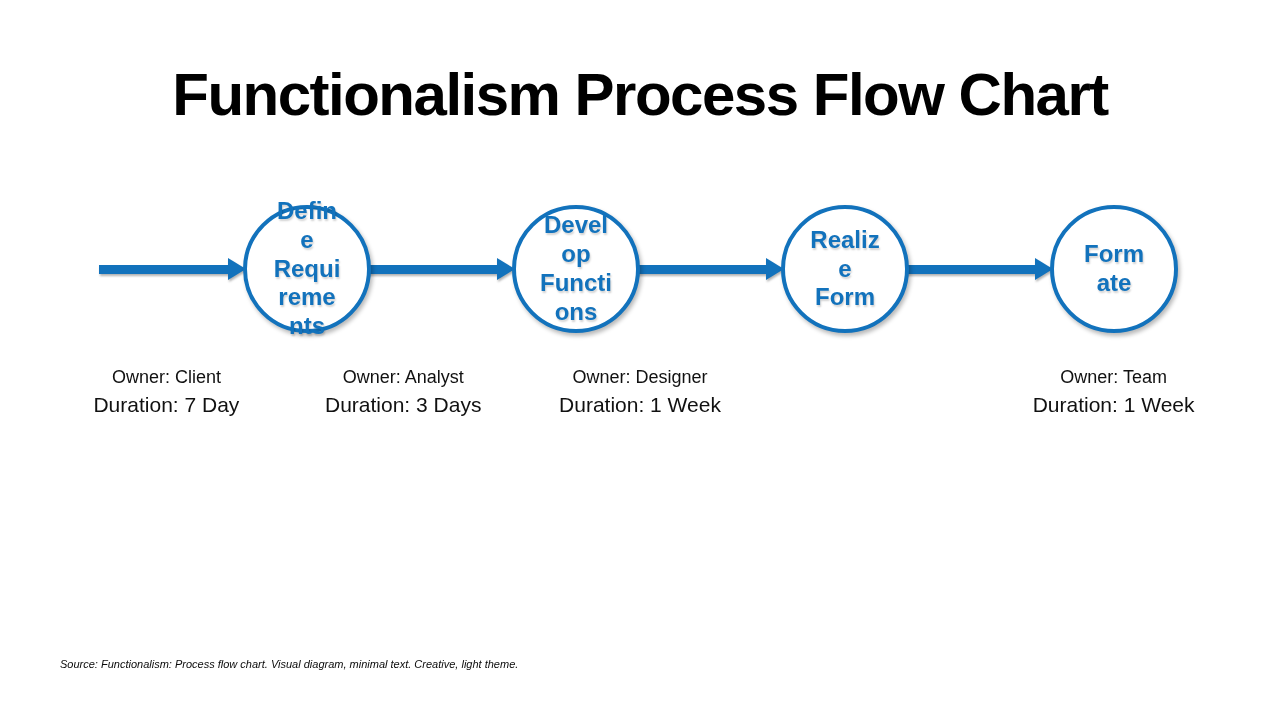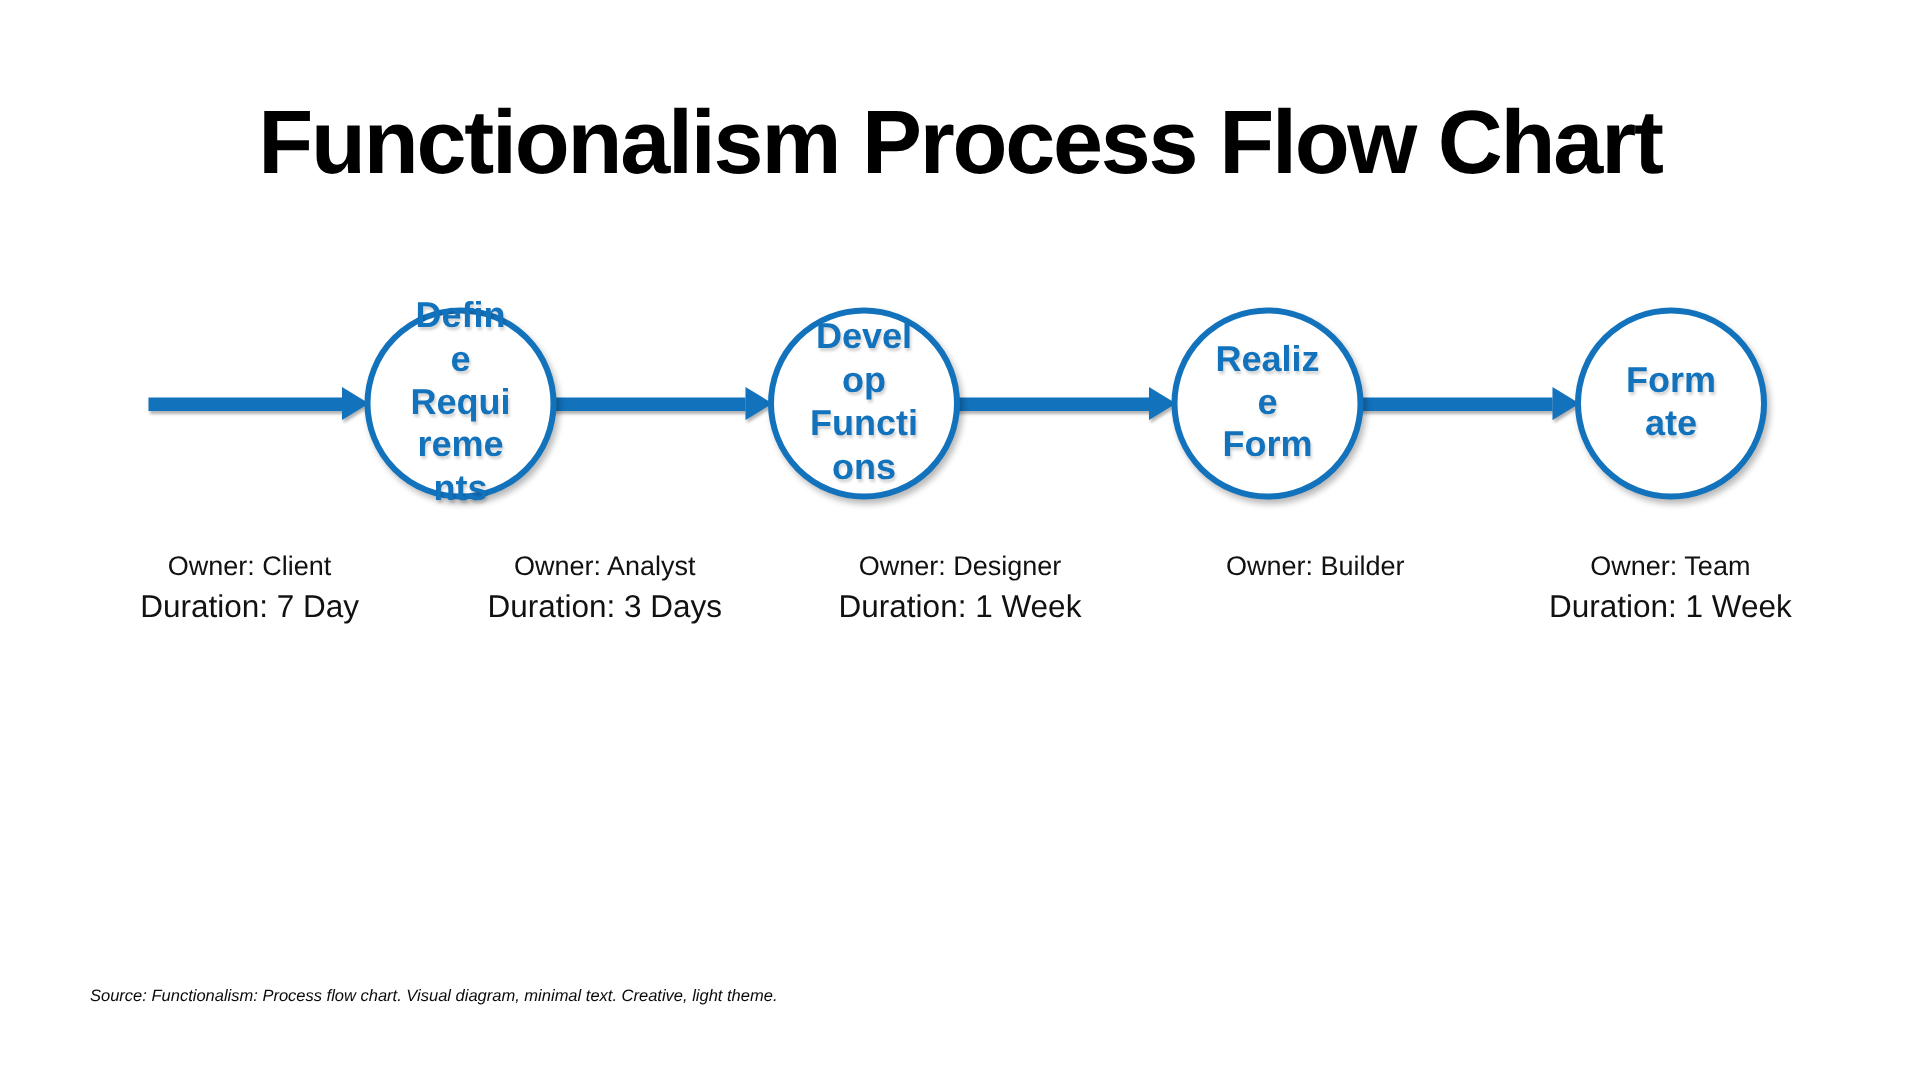--- a/index.html
+++ b/index.html
@@ -188,21 +188,20 @@
       <div class="owner">Owner: Analyst</div>
       <div class="duration">Duration: 3 Days</div>
     </div>
 
     <div class="stage-label">
       <div class="owner">Owner: Designer</div>
       <div class="duration">Duration: 1 Week</div>
     </div>
 
     <div class="stage-label">
-      <div class="owner">Owner: Builder</div>
     </div>
 
     <div class="stage-label">
       <div class="owner">Owner: Team</div>
       <div class="duration">Duration: 1 Week</div>
     </div>
 
   </div>
 
   <div class="source">Source: Functionalism: Process flow chart. Visual diagram, minimal text. Creative, light theme.</div>

